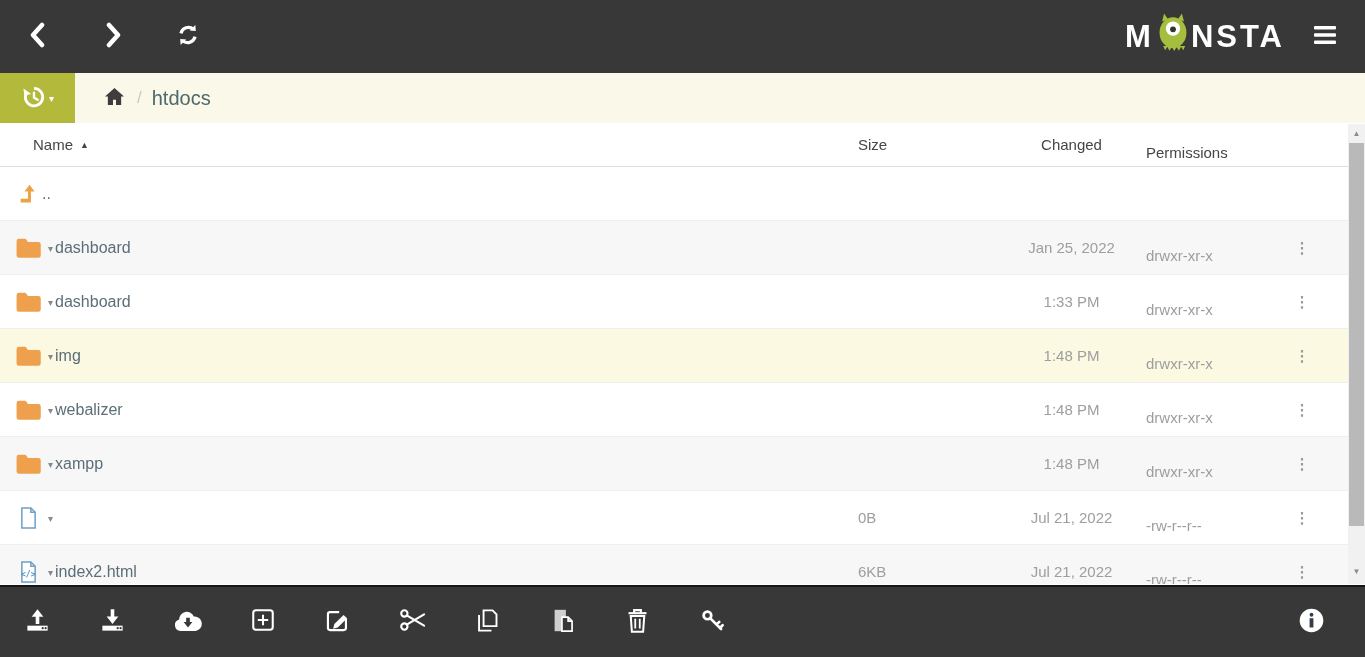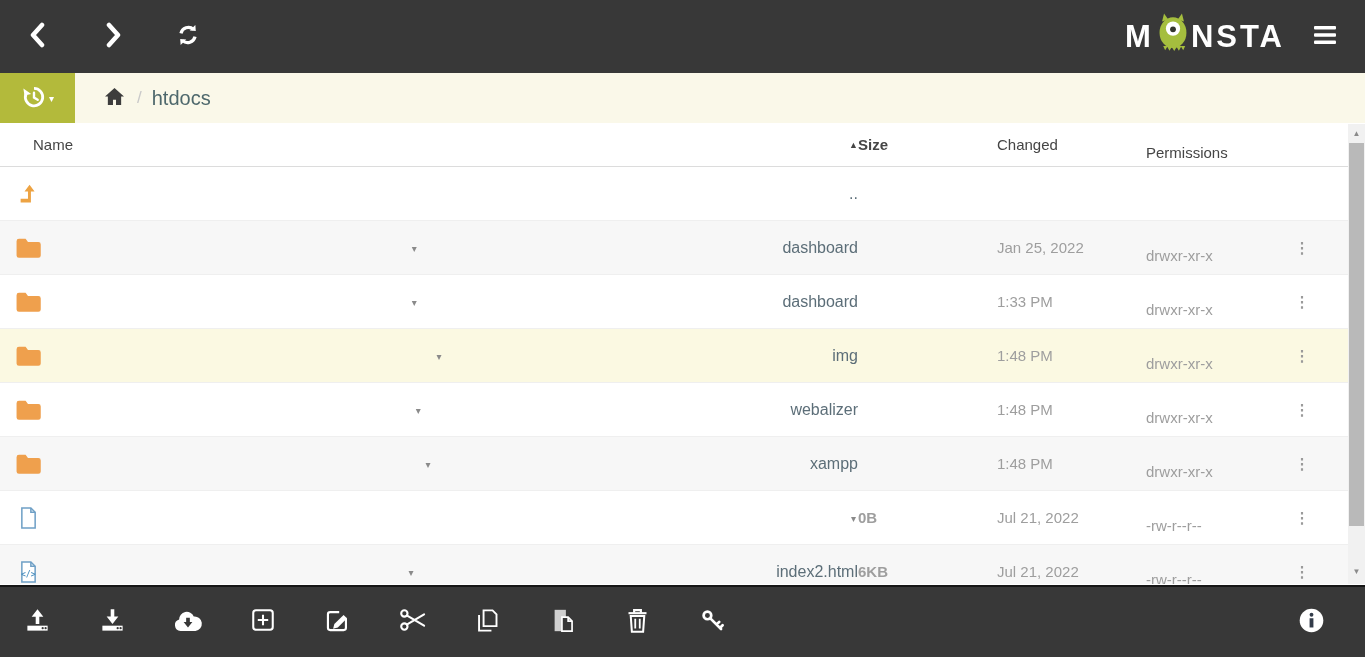--- a/index.html
+++ b/index.html
@@ -28,23 +28,23 @@
   
   .table { position:relative; height:462px; flex-shrink:0; background:#fff; }
   .thead { height:44px; display:flex; align-items:center; border-bottom:1px solid #dcdcdc;
     font-size:15px; color:#454545; padding-right:17px; }
   .thead .c-name { padding-left:33px; }
   .row { height:54px; display:flex; align-items:center; border-bottom:1px solid #efefef;
     font-size:15px; }
   .row:nth-child(even) { background:#f7f7f7; }
   .row.hl { background:#fbf9e2; }
   .tbody { height:417px; overflow:hidden; }
-  .c-name { flex:0 0 858px; display:flex; align-items:center; padding-left:15px; overflow:hidden;justify-content:space-between; }
-  .c-size { flex:0 0 139px; color:#9e9e9e;font-weight:bold; }
-  .c-changed { flex:0 0 149px; color:#9e9e9e; }
+  .c-name { flex:0 0 858px; display:flex; align-items:center; padding-left:15px; overflow:hidden; }
+  .c-size { flex:0 0 139px; color:#9e9e9e; }
+  .c-changed { flex:0 0 149px; color:#9e9e9e;text-align:center; }
   .c-perms { flex:0 0 127px; color:#9e9e9e;margin-top:16px; }
   .c-kebab { flex:0 0 58px; text-align:center; }
   .sort-arrow { font-size:9px; color:#454545; margin-left:7px; }
   .ficon { width:27px; height:26px; display:flex; align-items:center; justify-content:center; flex-shrink:0; }
   .caret-dn { color:#8a8a8a; font-size:10px; margin:2px 2px 0 6px; cursor:pointer; flex-shrink:0; }
   .fname { color:#5c6e78; font-size:16px; cursor:pointer; white-space:nowrap; }
   .kebab { color:#9a9a9a; font-size:15px; font-weight:bold; cursor:pointer; letter-spacing:0;
     line-height:1; display:inline-block; }
 
   

